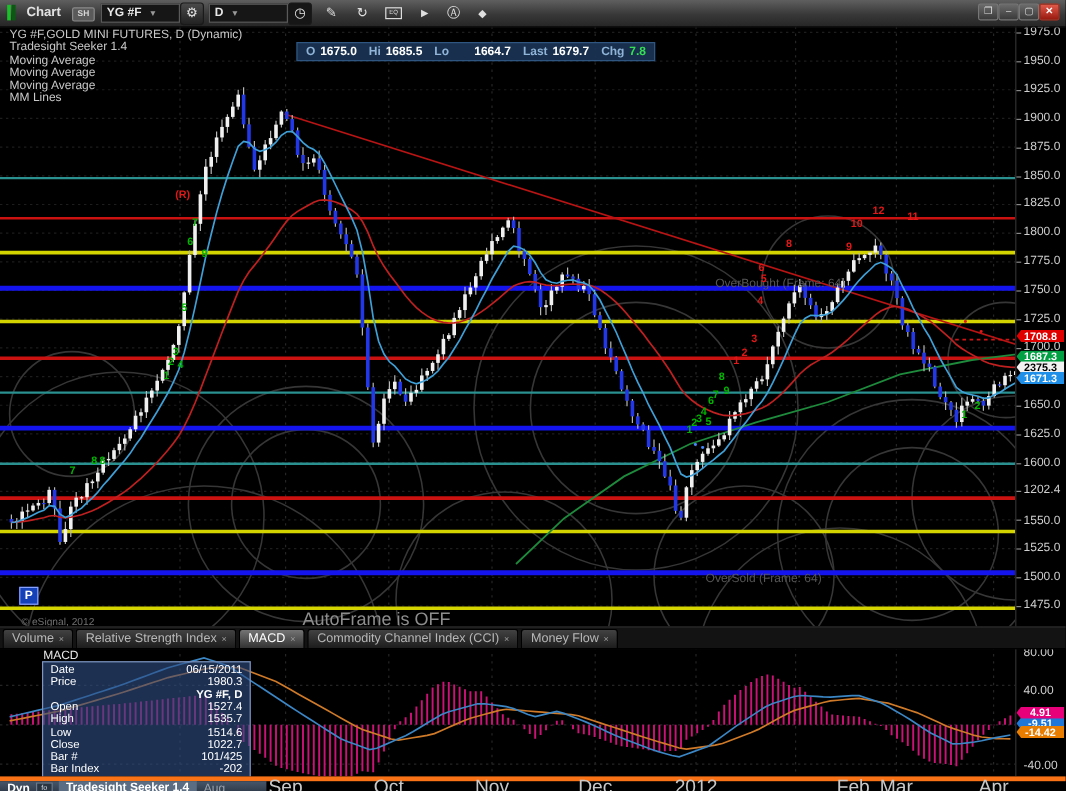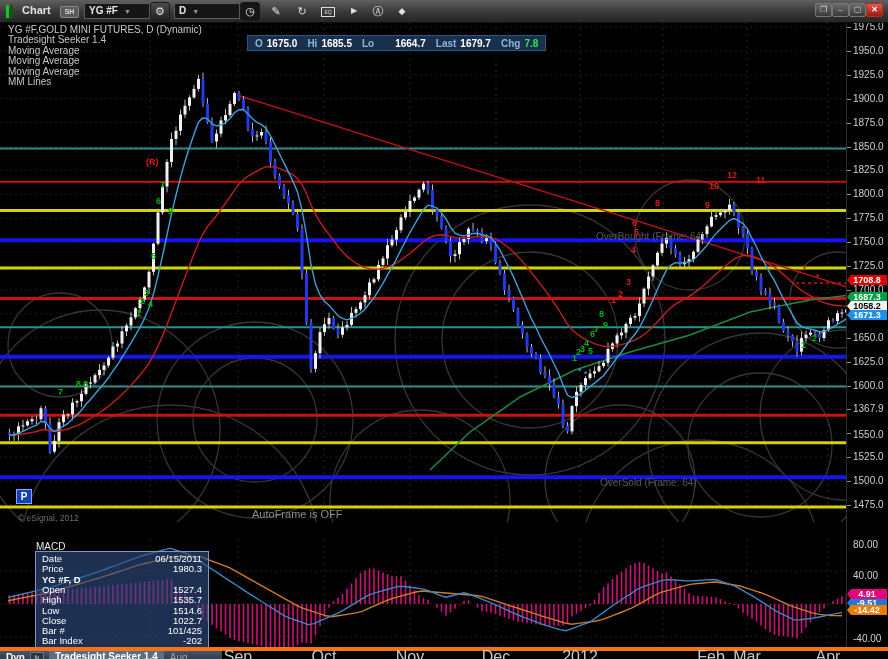--- a/index.html
+++ b/index.html
@@ -25,21 +25,21 @@
     background:linear-gradient(#6a6a6a,#3a3a3a);color:#ddd;font-size:8px;text-align:center;line-height:11px;}
   .winbtn.close{background:linear-gradient(#e05a4a,#9a1a10);border-color:#b03020;color:#fff;font-weight:bold;}
   
   #legend{position:absolute;left:8px;top:25px;z-index:3;color:#c8c8c8;font-size:10px;line-height:10.4px;white-space:pre;}
   #quotebar{position:absolute;left:247px;top:35px;height:14px;z-index:3;background:rgba(26,52,84,.92);
     border:1px solid #2e5680;display:flex;align-items:center;padding:0 7px;font-size:10px;font-weight:bold;}
   #quotebar .ql{color:#8fb4d8;margin:0 4px 0 10px;}
   #quotebar .ql:first-child{margin-left:0;}
   #quotebar .qv{color:#fff;}
   .ovtext{position:absolute;z-index:3;color:#565656;font-size:10px;}
-  #autoframe{position:absolute;left:252px;top:508px;z-index:3;color:#8d8d8d;font-size:11px;}
+  #autoframe{position:absolute;left:252px;top:508px;z-index:3;color:#8d8d8d;font-size:15px;}
   #copyright{position:absolute;left:18px;top:513px;z-index:3;color:#707070;font-size:8.5px;}
   #pbadge{position:absolute;left:16px;top:489px;z-index:3;width:14px;height:13px;background:#1440b8;
     border:1px solid #8aa2ff;color:#fff;font-size:10px;font-weight:bold;text-align:center;line-height:13px;}
   .count{position:absolute;z-index:3;font-size:9px;font-weight:bold;line-height:9px;}
   
   #axis-sep{position:absolute;left:846px;top:22px;width:1px;height:625px;background:#303030;z-index:2;}
   .tick{position:absolute;left:853px;z-index:3;color:#cfcfcf;font-size:10px;line-height:10px;}
   .tickdash{position:absolute;left:847px;width:4px;height:1px;background:#888;z-index:3;}
   .pbadge{position:absolute;left:847px;width:40px;height:10px;z-index:4;font-size:9px;font-weight:bold;
     text-align:center;line-height:10px;clip-path:polygon(0 50%,10% 0,100% 0,100% 100%,10% 100%);}
@@ -50,21 +50,21 @@
     border:1px solid #000;border-bottom:none;border-radius:3px 3px 0 0;color:#b8b8b8;font-size:10.5px;
     line-height:15px;white-space:nowrap;}
   .tab.active{background:linear-gradient(#747474,#333);color:#fff;}
   .tab .x{font-size:7.5px;color:#999;margin-left:4px;vertical-align:top;}
   
   #macd-title{position:absolute;left:36px;top:541px;z-index:3;color:#e8e8e8;font-size:10px;}
   #tooltip{position:absolute;left:35px;top:551px;width:160px;height:92px;z-index:4;
     background:rgba(46,78,130,.62);border:1px solid #7e96c0;color:#fff;font-size:9.5px;
     display:flex;flex-direction:column;justify-content:space-between;padding:2px 6px;}
   .trow{display:flex;justify-content:space-between;line-height:9.6px;}
-  .ttitle{text-align:left;font-weight:bold;line-height:10px;}
+  .ttitle{text-align:right;font-weight:bold;line-height:10px;}
   
   #statusrow{position:absolute;left:0;top:647px;width:888px;height:12px;z-index:5;background:#000;border-top:4px solid #f97316;}
   #statusleft{position:absolute;left:0;top:0;width:222px;height:12px;
     background:linear-gradient(#46566a,#27313e);display:flex;align-items:center;}
   #status-mode{color:#fff;font-size:10px;font-weight:bold;margin-left:6px;}
   #status-icon{width:12px;height:9px;background:#2a3542;border:1px solid #6a7a8c;color:#cfd8e2;
     font-size:6px;line-height:8px;text-align:center;margin-left:5px;}
   #status-app{background:#5a6d82;color:#fff;font-size:10px;font-weight:bold;padding:0 6px;margin-left:5px;line-height:12px;}
   #status-month{color:#9aa2ac;font-size:10px;margin-left:6px;}
   .xmonth{position:absolute;top:0px;color:#c8c8c8;font-size:16px;line-height:12px;transform:translateX(-50%);}
@@ -757,21 +757,21 @@
       <span class="qv" style="color: rgb(255, 255, 255);">1685.5</span>
       <span class="ql">Lo</span>
       <span class="qv" style="color: rgb(255, 255, 255); margin-left: 17px;">1664.7</span>
       <span class="ql">Last</span>
       <span class="qv" style="color: rgb(255, 255, 255);">1679.7</span>
       <span class="ql">Chg</span>
       <span class="qv" style="color: rgb(53, 224, 85);">7.8</span>
     </div>
 
   <div class="ovtext" style="left:596px;top:231px;">OverBought (Frame: 64)</div>
-  <div class="ovtext" style="left:600px;top:477px;">OverSold (Frame: 64)</div>
+  <div class="ovtext" style="left:588px;top:477px;">OverSold (Frame: 64)</div>
   <div id="autoframe">AutoFrame is OFF</div>
   <div id="copyright">© eSignal, 2012</div>
   <div id="pbadge">P</div>
 
   <div id="axis-sep"></div>
   <div id="price-axis">
       <div class="tick" style="top: 22px;">1975.0</div>
       <div class="tickdash" style="top: 27px;"></div>
       <div class="tick" style="top: 45.9px;">1950.0</div>
       <div class="tickdash" style="top: 50.9px;"></div>
@@ -796,36 +796,43 @@
       <div class="tick" style="top: 284.9px;">1700.0</div>
       <div class="tickdash" style="top: 289.9px;"></div>
       <div class="tick" style="top: 308.8px;">1675.0</div>
       <div class="tickdash" style="top: 313.8px;"></div>
       <div class="tick" style="top: 332.7px;">1650.0</div>
       <div class="tickdash" style="top: 337.7px;"></div>
       <div class="tick" style="top: 356.6px;">1625.0</div>
       <div class="tickdash" style="top: 361.6px;"></div>
       <div class="tick" style="top: 380.5px;">1600.0</div>
       <div class="tickdash" style="top: 385.5px;"></div>
-      <div class="tick" style="top: 404.4px;">1367.9</div>
+      <div class="tick" style="top: 404.4px;">1202.4</div>
       <div class="tickdash" style="top: 409.4px;"></div>
       <div class="tick" style="top: 430px;">1550.0</div>
       <div class="tickdash" style="top: 433.3px;"></div>
       <div class="tick" style="top: 452.2px; text-align: center;">1525.0</div>
       <div class="tickdash" style="top: 457.2px;"></div>
       <div class="tick" style="top: 476.1px;">1500.0</div>
       <div class="tickdash" style="top: 481.1px;"></div>
       <div class="tick" style="top: 500px;">1475.0</div>
       <div class="tickdash" style="top: 505px;"></div>
       <div class="pbadge" style="top: 275px; background: rgb(224, 0, 0); color: rgb(255, 255, 255);">1708.8</div>
       <div class="pbadge" style="top: 292px; background: rgb(0, 160, 67); color: rgb(255, 255, 255);">1687.3</div>
-      <div class="pbadge" style="top: 301px; background: rgb(242, 242, 242); color: rgb(0, 0, 0);">1058.2</div>
+      <div class="pbadge" style="top: 301px; background: rgb(242, 242, 242); color: rgb(0, 0, 0);">2375.3</div>
       <div class="pbadge" style="top: 310px; background: rgb(31, 143, 232); color: rgb(255, 255, 255);">1671.3</div>
     </div>
 
+  <div id="tabs">
+      <div class="tab">Volume<span class="x">×</span></div>
+      <div class="tab">Relative Strength Index<span class="x">×</span></div>
+      <div class="tab active">MACD<span class="x">×</span></div>
+      <div class="tab">Commodity Channel Index (CCI)<span class="x">×</span></div>
+      <div class="tab">Money Flow<span class="x">×</span></div>
+    </div>
 
   <div id="macd-title">MACD</div>
   <div id="tooltip">
       <div class="trow">
         <span>Date</span>
         <span>06/15/2011</span>
       </div>
       <div class="trow">
         <span>Price</span>
         <span>1980.3</span>

